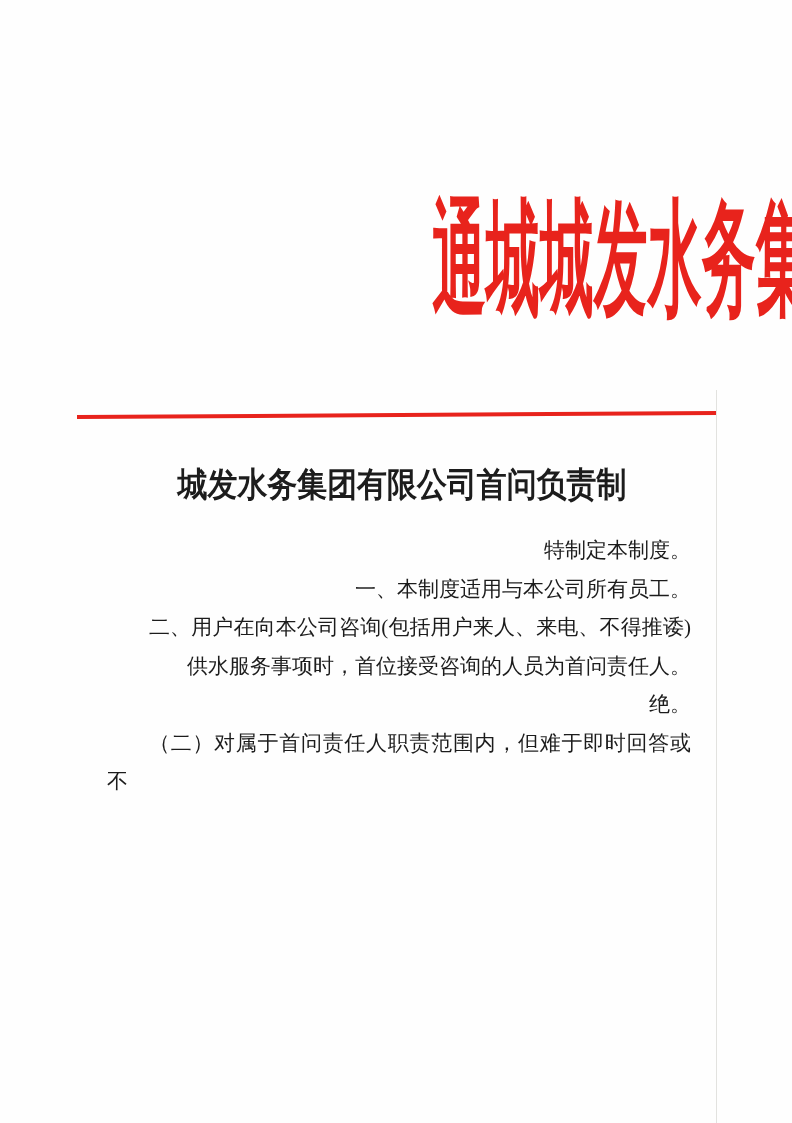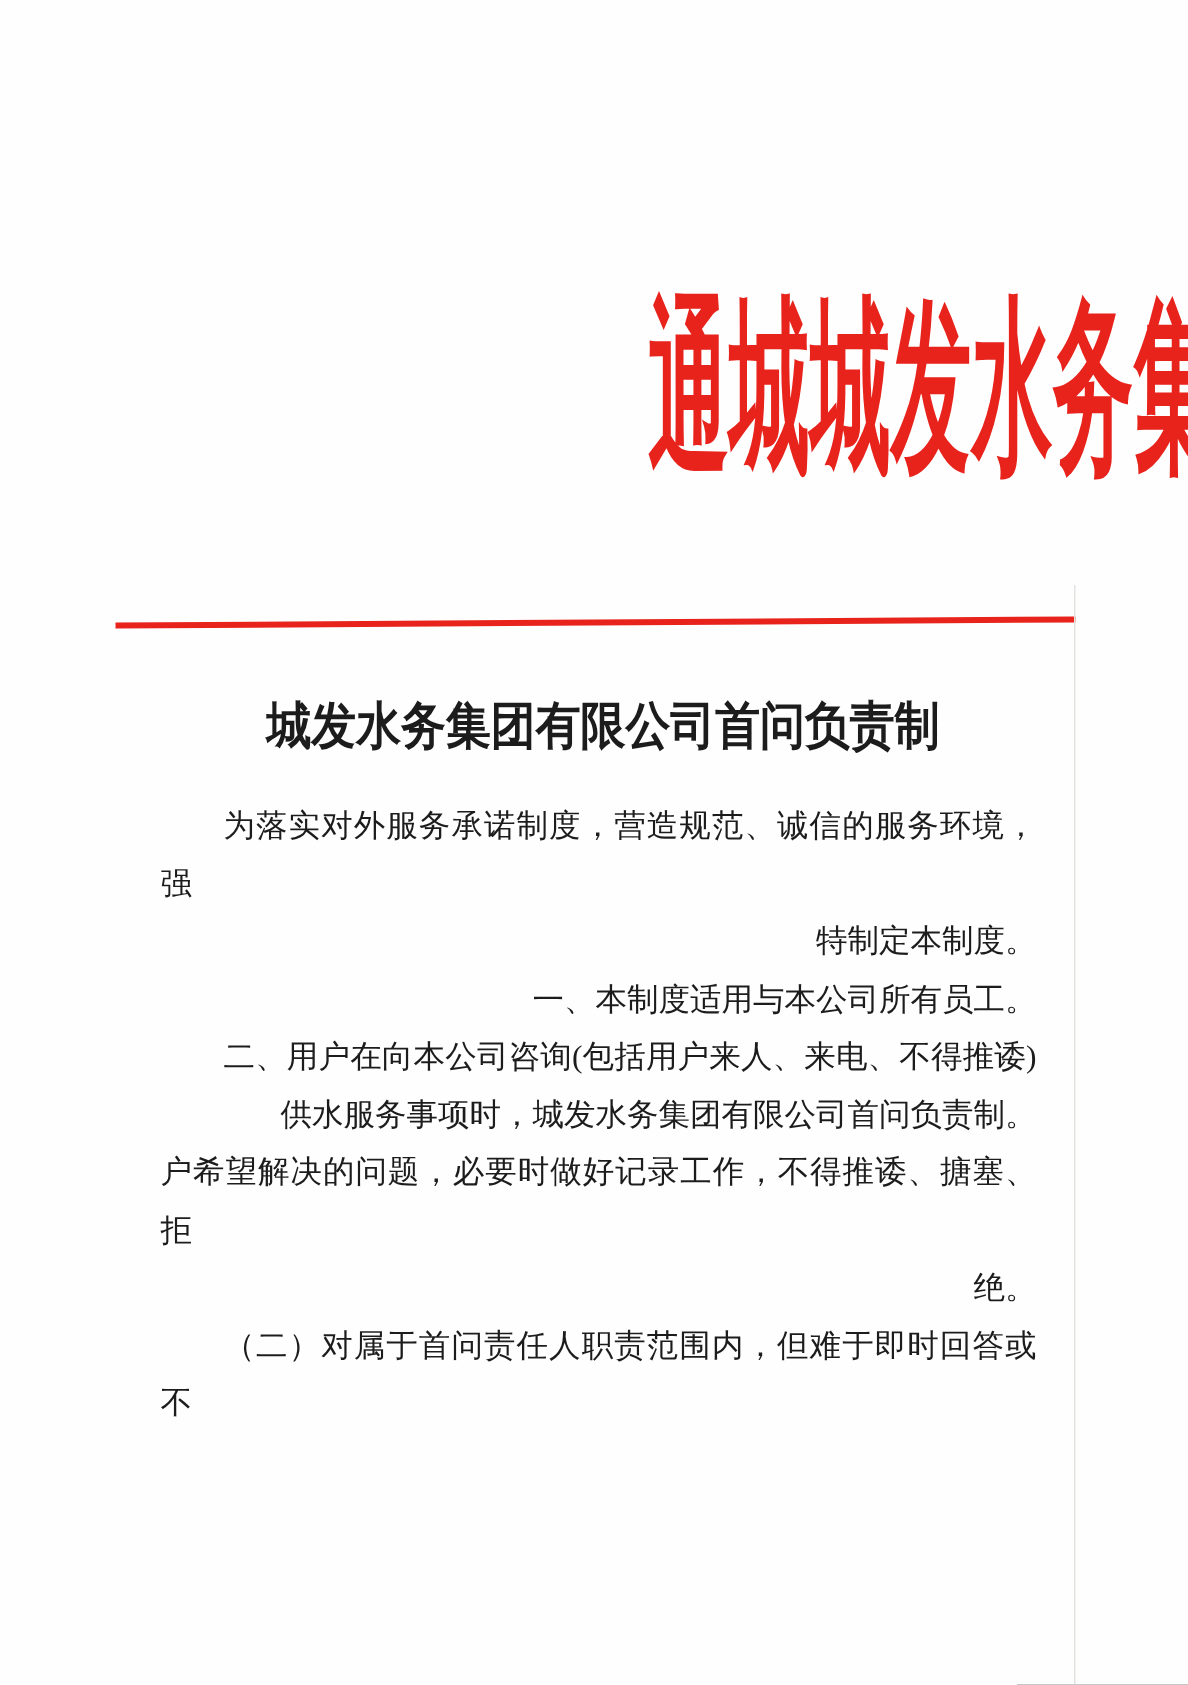--- a/index.html
+++ b/index.html
@@ -108,23 +108,21 @@
 
   <div class="red-rule"></div>
 
   <div class="scan-artifact"></div>
 
   <div class="doc-title">
     <span class="stretch">城发水务集团有限公司首问负责制</span>
   </div>
 
   <div class="doc-body">
-      <div class="line indent fill">为落实对外服务承诺制度，营造规范、诚信的服务环境，强</div>
       <div class="line">特制定本制度。</div>
       <div class="line indent">一、本制度适用与本公司所有员工。</div>
       <div class="line indent fill">二、用户在向本公司咨询(包括用户来人、来电、不得推诿)</div>
-      <div class="line">供水服务事项时，城发水务集团有限公司首问负责制。</div>
-      <div class="line fill">户希望解决的问题，必要时做好记录工作，不得推诿、搪塞、拒</div>
+      <div class="line">供水服务事项时，首位接受咨询的人员为首问责任人。</div>
       <div class="line">绝。</div>
       <div class="line indent fill">（二）对属于首问责任人职责范围内，但难于即时回答或不</div>
     </div>
 
 </div>
 
 </body></html>

